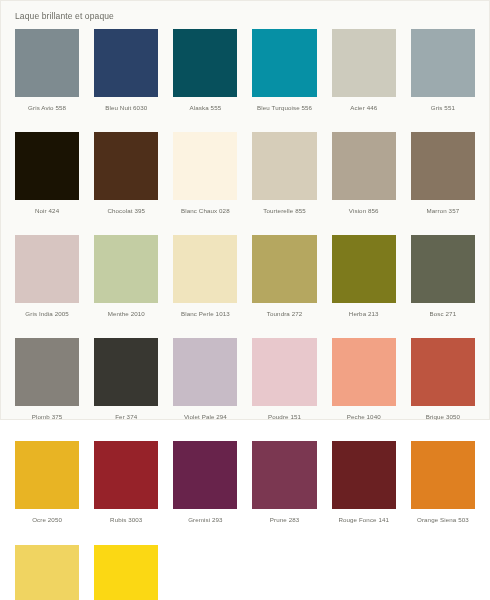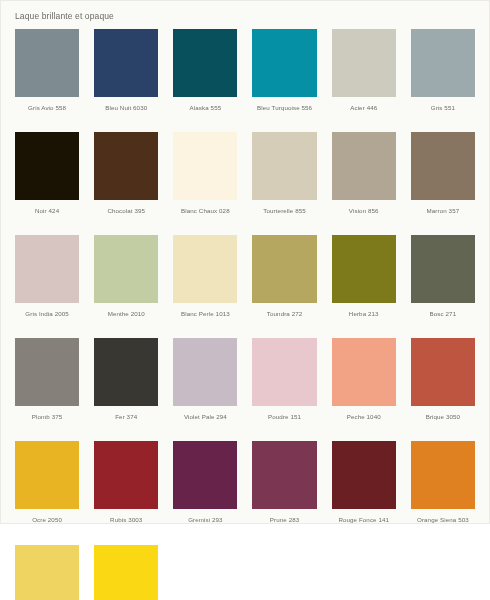--- a/index.html
+++ b/index.html
@@ -8,21 +8,21 @@
     background: #ffffff;
   }
   body {
     width: 490px;
     height: 600px;
     font-family: "Liberation Sans", sans-serif;
     overflow: hidden;
   }
   .palette-page {
     width: 490px;
-    height: 524px;
+    height: 420px;
     background: #fafaf7;
     box-sizing: border-box;
     position: relative;
     border: 1px solid #eceae4;
   }
   .palette-header {
     padding: 11px 0 8px 14px;
     font-size: 8.5px;
     letter-spacing: 0.12px;
     color: #6b6b63;

